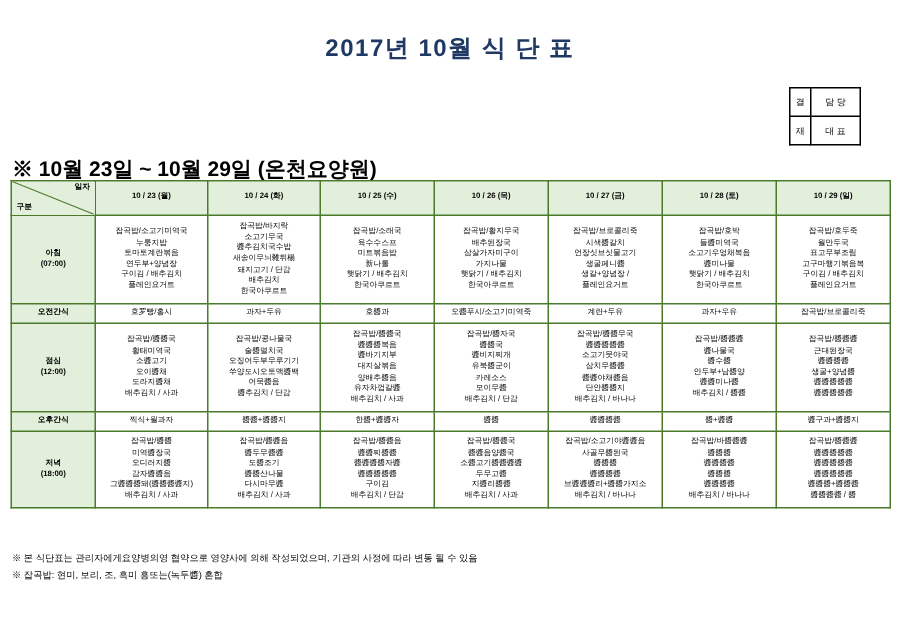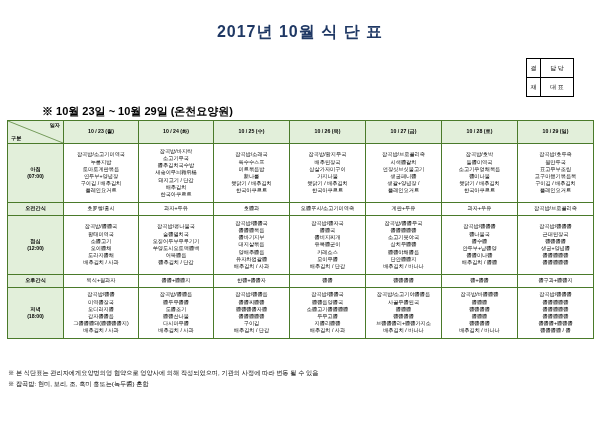--- a/index.html
+++ b/index.html
@@ -44,23 +44,22 @@
     height: 16px;
   }
   table.approval td.box {
     width: 30px;
     height: 16px;
   }
   .range {
     position: absolute;
     left: 8px;
     top: 104px;
-    font-size: 11px;
-    font-weight: bold;
-    margin-left: 34px;
+    font-size: 14px;
+    font-weight: bold;
   }
   table.menu {
     position: absolute;
     left: 7px;
     top: 120px;
     width: 586px;
     border-collapse: collapse;
     table-layout: fixed;
   }
   table.menu td, table.menu th {

